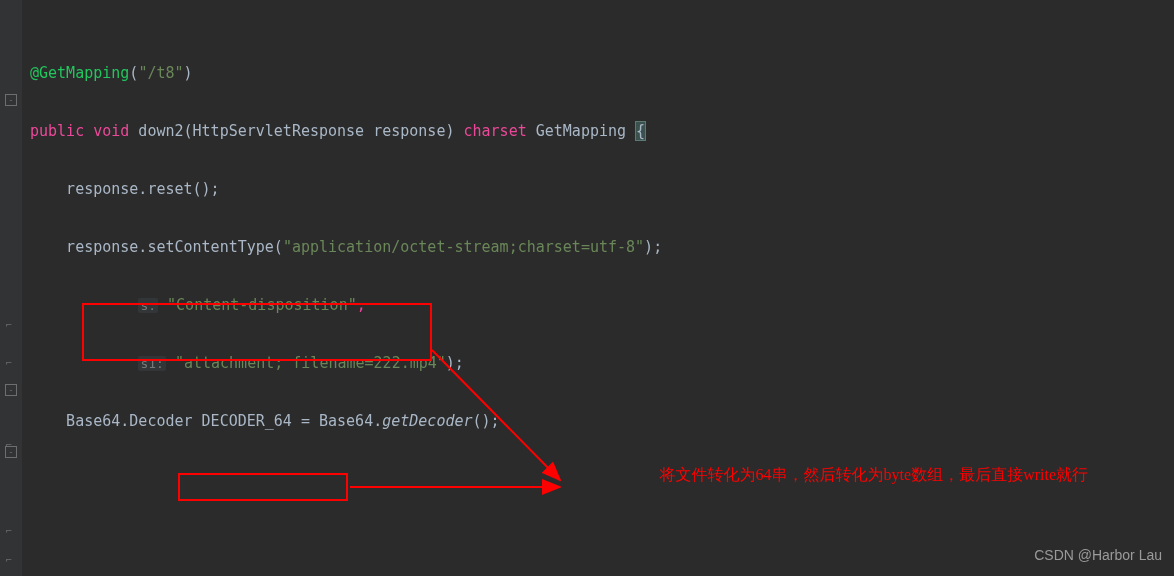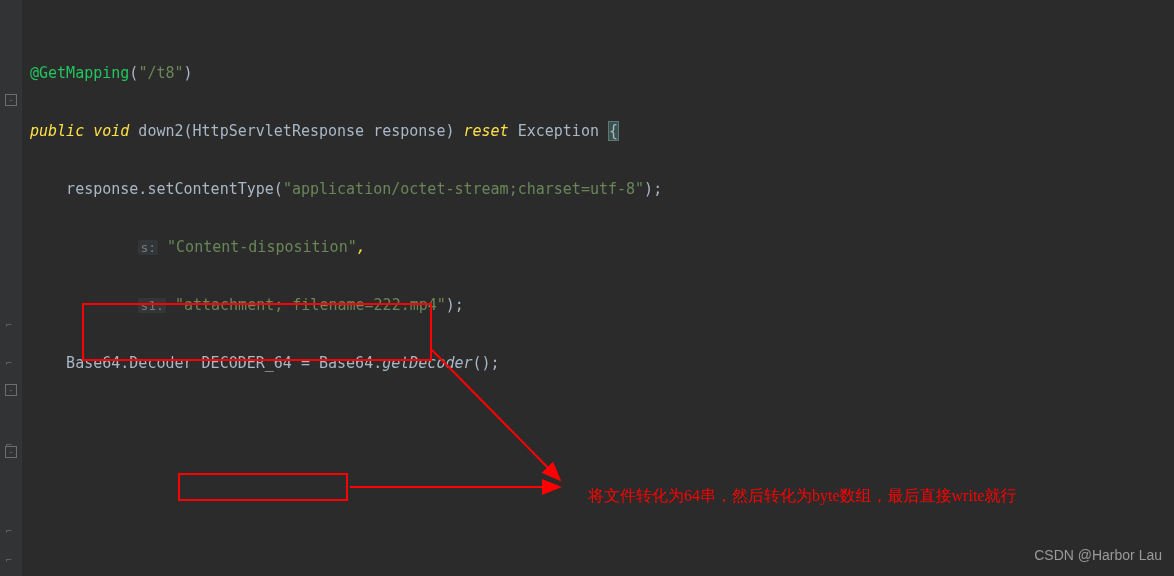--- a/index.html
+++ b/index.html
@@ -41,21 +41,21 @@
       left: 5px;
       width: 12px;
       height: 12px;
       border: 1px solid #6e6e6e;
       font-size: 9px;
       line-height: 10px;
       text-align: center;
       color: #6e6e6e;
     }
     .annotation { color: #22c55e; }
-    .keyword { color: #fde047; font-style: italic; }
+    .keyword { color: #ec4899; }
     .string { color: #6a8759; }
     .comment { color: #808080; }
     .param-hint { color: #787878; background: #333638; padding: 0 2px; border-radius: 2px; font-size: 13px; }
     .method-static { font-style: italic; color: #a9b7c6; margin-top: 32px; }
     .brace-hl { background: #3b514d; border: 1px solid #5a7a73; }
     .red-box {
       position: absolute;
       border: 2px solid #ff0000;
       pointer-events: none;
     }
@@ -92,21 +92,22 @@
   <div class="fold-icon" style="top:348px;">⌐</div>
   <div class="minus-icon" style="top:384px;">-</div>
   <div class="fold-icon" style="top:430px;">⌐</div>
   <div class="minus-icon" style="top:446px;">-</div>
   <div class="fold-icon" style="top:516px;">⌐</div>
   <div class="fold-icon" style="top:545px;">⌐</div>
 </div>
 
 <div class="editor">
 <span class="line"><span class="annotation">@GetMapping</span><span>(</span><span class="string">"/t8"</span><span>)</span></span>
-<span class="line"><span class="keyword">public</span> <span class="keyword">void</span><span> down2(HttpServletResponse response) </span><span class="keyword">reset</span><span> Exception </span><span class="brace-hl">{</span></span>
+<span class="line"><span class="keyword">public</span> <span class="keyword">void</span><span> down2(HttpServletResponse response) </span><span class="keyword">charset</span><span> GetMapping </span><span class="brace-hl">{</span></span>
+<span class="line">    response.reset();</span>
 <span class="line"><span>    response.setContentType(</span><span class="string">"application/octet-stream;charset=utf-8"</span><span>);</span></span>
 <span class="line">            <span class="param-hint">s:</span><span class="string"> "Content-disposition"</span><span class="keyword">,</span></span>
 <span class="line">            <span class="param-hint">s1:</span><span class="string"> "attachment; filename=222.mp4"</span><span>);</span></span>
 <span class="line"><span>    Base64.Decoder DECODER_64 = Base64.</span><span class="method-static">getDecoder</span><span>();</span></span>
 
 
 
 
 
 
@@ -121,15 +122,15 @@
 <svg class="arrow-svg" style="left:0; top:0;" width="1174" height="576">
   <defs>
     <marker id="arrowhead" markerWidth="10" markerHeight="8" refX="9" refY="4" orient="auto">
       <polygon points="0 0, 10 4, 0 8" fill="#ff0000"></polygon>
     </marker>
   </defs>
   <line x1="432" y1="350" x2="560" y2="480" stroke="#ff0000" stroke-width="2" marker-end="url(#arrowhead)"></line>
   <line x1="350" y1="487" x2="560" y2="487" stroke="#ff0000" stroke-width="2" marker-end="url(#arrowhead)"></line>
 </svg>
 
-<div class="red-text" style="left:588px; top:485px;">将文件转化为64串，然后转化为byte数组，最后直接write就行</div>
+<div class="red-text" style="left:588px; top:464px;text-align:right;">将文件转化为64串，然后转化为byte数组，最后直接write就行</div>
 
 <div class="watermark">CSDN @Harbor Lau</div>
 
 </body></html>

